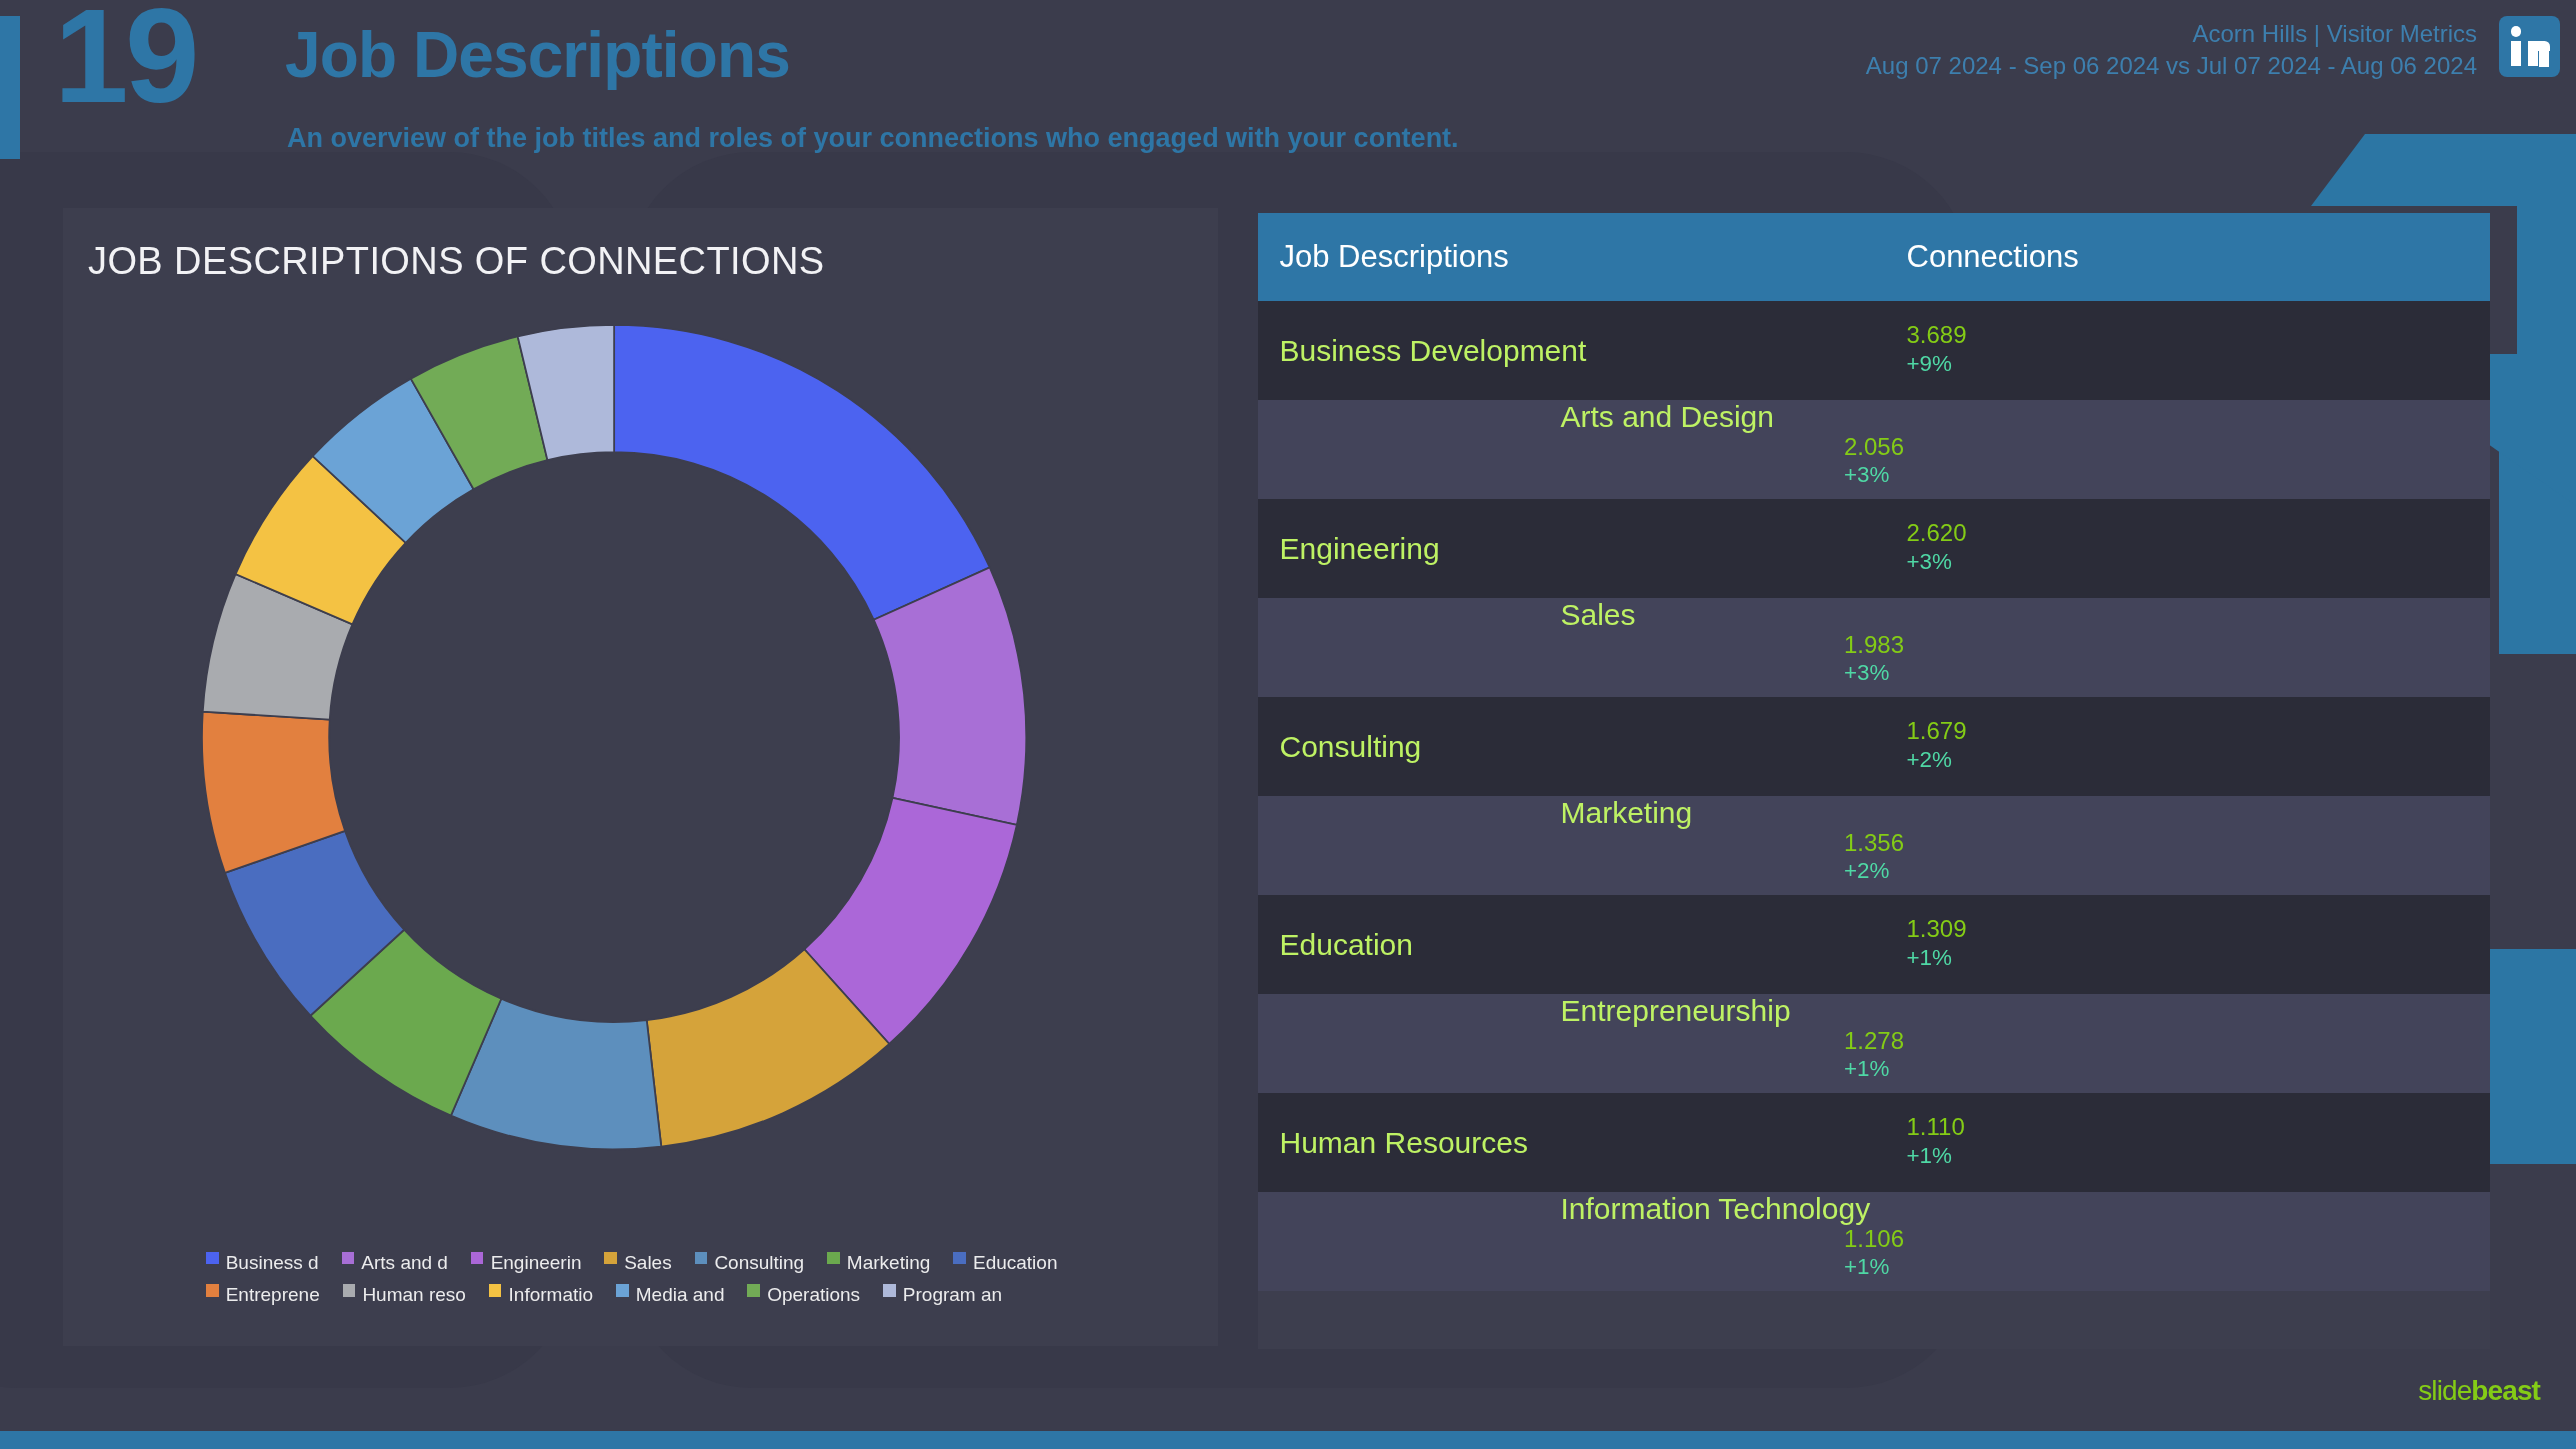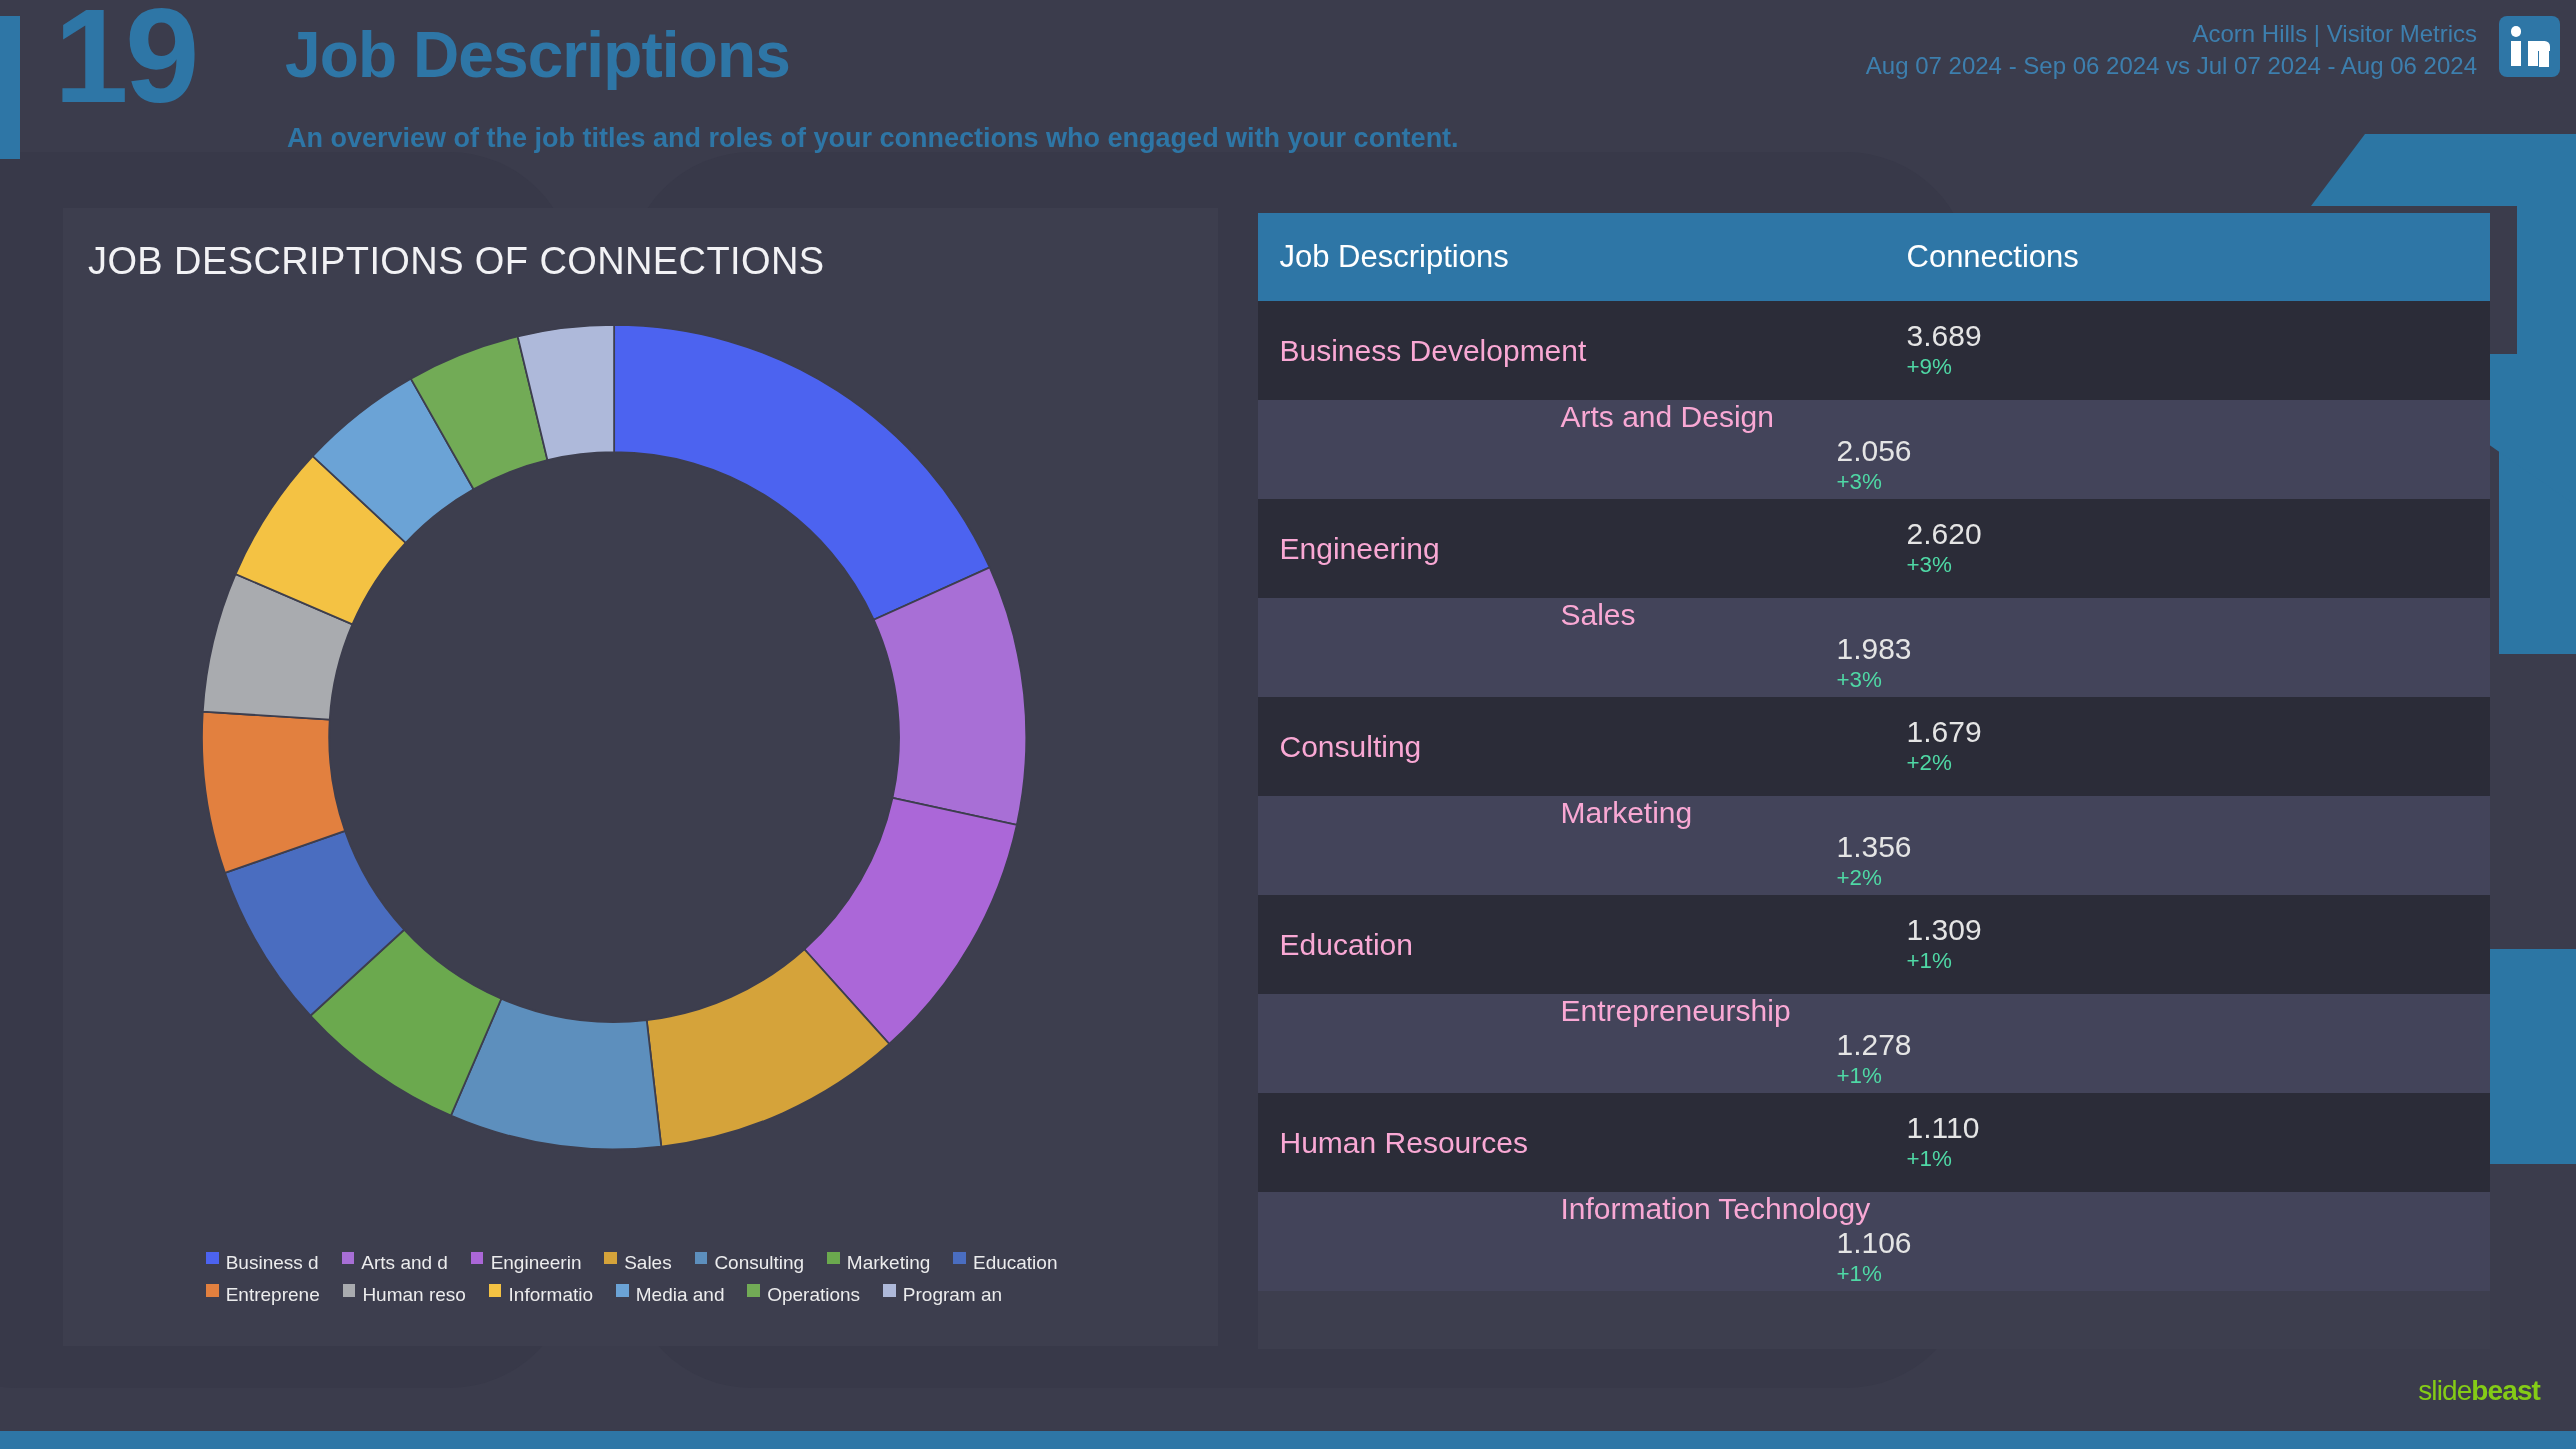--- a/index.html
+++ b/index.html
@@ -104,23 +104,23 @@
     background:#2e76a6; padding:0 21.5px;
   }
   .th { font-size:31px; color:#ffffff; }
   .th.c1 { width:627px; }
   .th.c2 { flex:1; }
   .trow {
     display:flex; align-items:center; height:99px; padding:0 21.5px;
   }
   .trow.odd  { background:#2b2c38; }
   .trow.even { background:#43445a;flex-direction:column; }
-  .td-name { width:627px; font-size:30px; color:#f9a8d4; }
+  .td-name { width:627px; font-size:30px; color:#bef264; }
   .td-val  { flex:1; }
-  .val-num { font-size:30px; color:#e5e5e5; line-height:1.1; }
+  .val-num { font-size:24px; color:#84cc16; line-height:1.1; }
   .val-pct { font-size:22.4px; color:#4fd8a5; line-height:1.35; }
   
   #logo {
     position:absolute; right:36px; bottom:42px; z-index:6;
     font-size:28px; font-weight:bold; color:#84cc16; letter-spacing:-0.9px;
   }
   #logo .thin { font-weight:normal; }
 </style>
 </head>
 <body>

